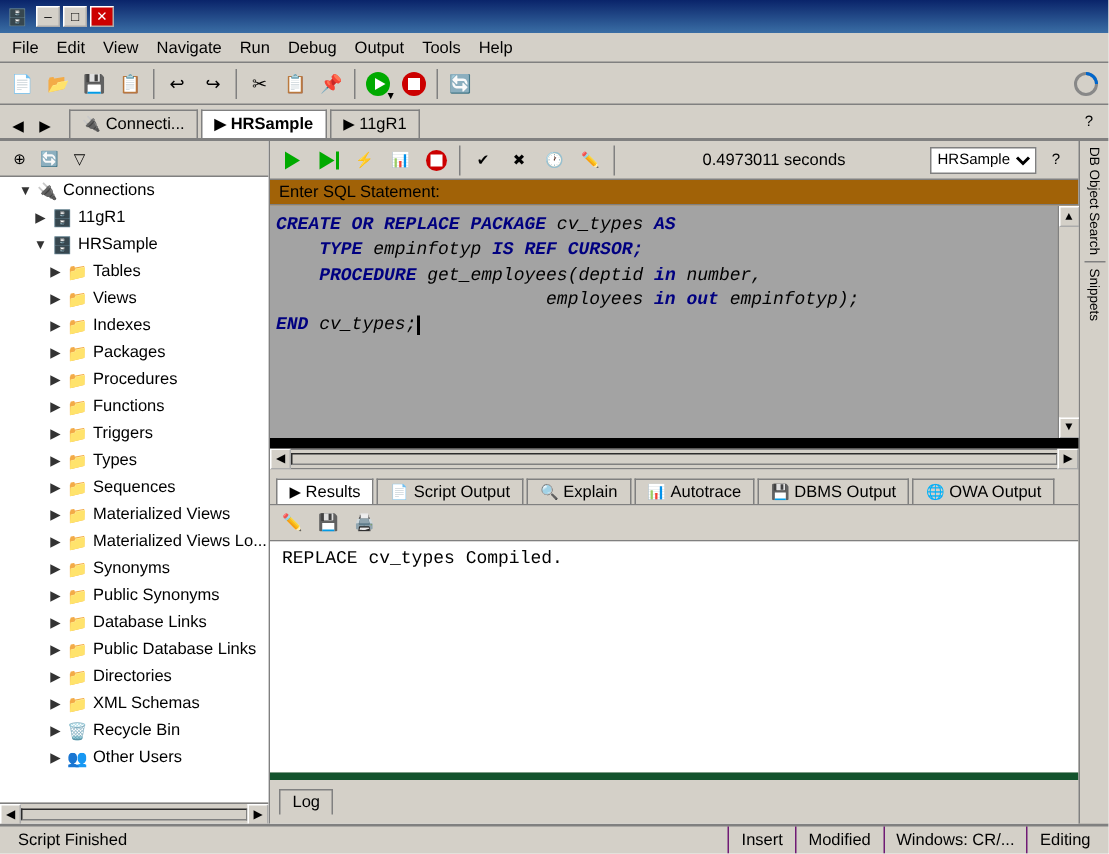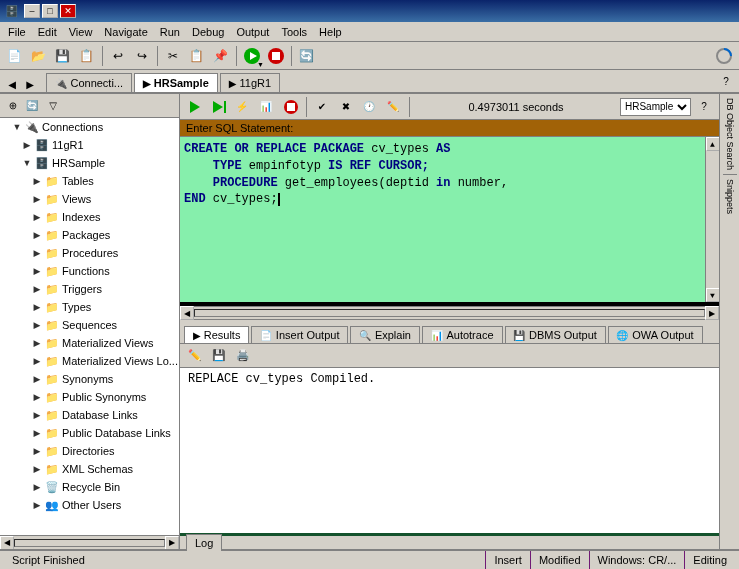--- a/index.html
+++ b/index.html
@@ -47,38 +47,38 @@
     
     #sql-toolbar { height: 26px; background: #d4d0c8; border-bottom: 1px solid #808080; display: flex; align-items: center; padding: 0 4px; gap: 2px; }
     .sql-tb-btn { width: 22px; height: 20px; background: #d4d0c8; border: 1px solid transparent; display: flex; align-items: center; justify-content: center; font-size: 11px; cursor: pointer; }
     .sql-timing { flex: 1; text-align: center; font-size: 11px; }
     .sql-conn-select { height: 18px; font-size: 10px; border: 1px solid #808080; background: white; }
     
     
     #sql-label { padding: 2px 6px; font-size: 11px; background: #a16207; border-bottom: 1px solid #808080; }
     
     
-    #code-editor { flex: 1; background: #86efac; font-family: 'Courier New', monospace; font-size: 12px; padding: 4px; overflow: auto; border-bottom: 4px solid #000000; }
+    #code-editor { flex: 1; background: #a3a3a3; font-family: 'Courier New', monospace; font-size: 12px; padding: 4px; overflow: auto; border-bottom: 7px solid #000000; font-style: italic; }
     .code-line { line-height: 1.4; }
     .kw { color: navy; font-weight: bold; }
     
     
     #result-tabs { height: 24px; background: #d4d0c8; border-bottom: 1px solid #808080; display: flex; align-items: flex-end; padding: 0 4px; }
     .result-tab { padding: 2px 8px; font-size: 11px; background: #d4d0c8; border: 1px solid #808080; border-bottom: none; cursor: pointer; margin-right: 2px; display: flex; align-items: center; gap: 3px; }
     .result-tab.active { background: white; }
     .result-tab-icon { font-size: 10px; }
     
     
     #result-toolbar { height: 24px; background: #d4d0c8; border-bottom: 1px solid #808080; display: flex; align-items: center; padding: 0 4px; gap: 2px; }
     
     
     #result-content { flex: 1; background: white; padding: 4px 8px; font-family: 'Courier New', monospace; font-size: 12px; overflow: auto; }
     
     
-    #log-bar { height: 16px; background: #d4d0c8; border-top: 3px solid #14532d; display: flex; align-items: center; padding: 0 6px; }
+    #log-bar { height: 34px; background: #d4d0c8; border-top: 5px solid #14532d; display: flex; align-items: center; padding: 0 6px; }
     .log-tab { padding: 2px 8px; font-size: 11px; background: #d4d0c8; border: 1px solid #808080; border-bottom: none; cursor: pointer; }
     
     
     #status-bar { height: 20px; background: #d4d0c8; border-top: 2px solid #808080; display: flex; align-items: center; padding: 0 4px; font-size: 11px; }
     .status-seg { padding: 0 8px; border-right: 1px solid #701a75; height: 100%; display: flex; align-items: center; }
     .status-seg:last-child { border-right: none; text-align: right; }
     
     
     #right-side { width: 18px; background: #d4d0c8; border-left: 1px solid #808080; display: flex; flex-direction: column; align-items: center; }
     .side-label { writing-mode: vertical-rl; font-size: 9px; padding: 4px 2px; cursor: pointer; }
@@ -346,20 +346,23 @@
       <div class="code-line">
         <span class="kw">CREATE OR REPLACE PACKAGE </span><span>cv_types </span><span class="kw">AS</span>
       </div>
       <div class="code-line">
         <span>&nbsp;&nbsp;&nbsp;&nbsp;</span><span class="kw">TYPE </span><span>empinfotyp </span><span class="kw">IS REF CURSOR;</span>
       </div>
       <div class="code-line">
         <span>&nbsp;&nbsp;&nbsp;&nbsp;</span><span class="kw">PROCEDURE </span><span>get_employees(deptid </span><span class="kw">in</span><span> number,</span>
       </div>
       <div class="code-line">
+        <span>&nbsp;&nbsp;&nbsp;&nbsp;&nbsp;&nbsp;&nbsp;&nbsp;&nbsp;&nbsp;&nbsp;&nbsp;&nbsp;&nbsp;&nbsp;&nbsp;&nbsp;&nbsp;&nbsp;&nbsp;&nbsp;&nbsp;&nbsp;&nbsp;&nbsp;employees </span><span class="kw">in out</span><span> empinfotyp);</span>
+      </div>
+      <div class="code-line">
         <span class="kw">END </span><span>cv_types;</span><span style="background:#000; color:#fff; display:inline-block; width:2px; height:13px; vertical-align:text-bottom;"></span>
       </div>
 
       <div style="position:absolute; right:0; top:0; bottom:0; width:14px; background:#d4d0c8; border-left:1px solid #808080; display:flex; flex-direction:column; align-items:center;">
         <div style="width:14px;height:14px;background:#d4d0c8;border:1px outset #fff;display:flex;align-items:center;justify-content:center;font-size:8px;">▲</div>
         <div style="flex:1;width:12px;background:#d4d0c8;"></div>
         <div style="width:14px;height:14px;background:#d4d0c8;border:1px outset #fff;display:flex;align-items:center;justify-content:center;font-size:8px;">▼</div>
       </div>
     </div>
 
@@ -369,21 +372,21 @@
       <div style="width:14px;height:14px;background:#d4d0c8;border:1px outset #fff;display:flex;align-items:center;justify-content:center;font-size:8px;">▶</div>
     </div>
 
     <div id="result-tabs">
       <div class="result-tab active">
         <span class="result-tab-icon">▶</span>
         <span>Results</span>
       </div>
       <div class="result-tab">
         <span class="result-tab-icon">📄</span>
-        <span>Insert Output</span>
+        <span>Script Output</span>
       </div>
       <div class="result-tab">
         <span class="result-tab-icon">🔍</span>
         <span>Explain</span>
       </div>
       <div class="result-tab">
         <span class="result-tab-icon">📊</span>
         <span>Autotrace</span>
       </div>
       <div class="result-tab">

